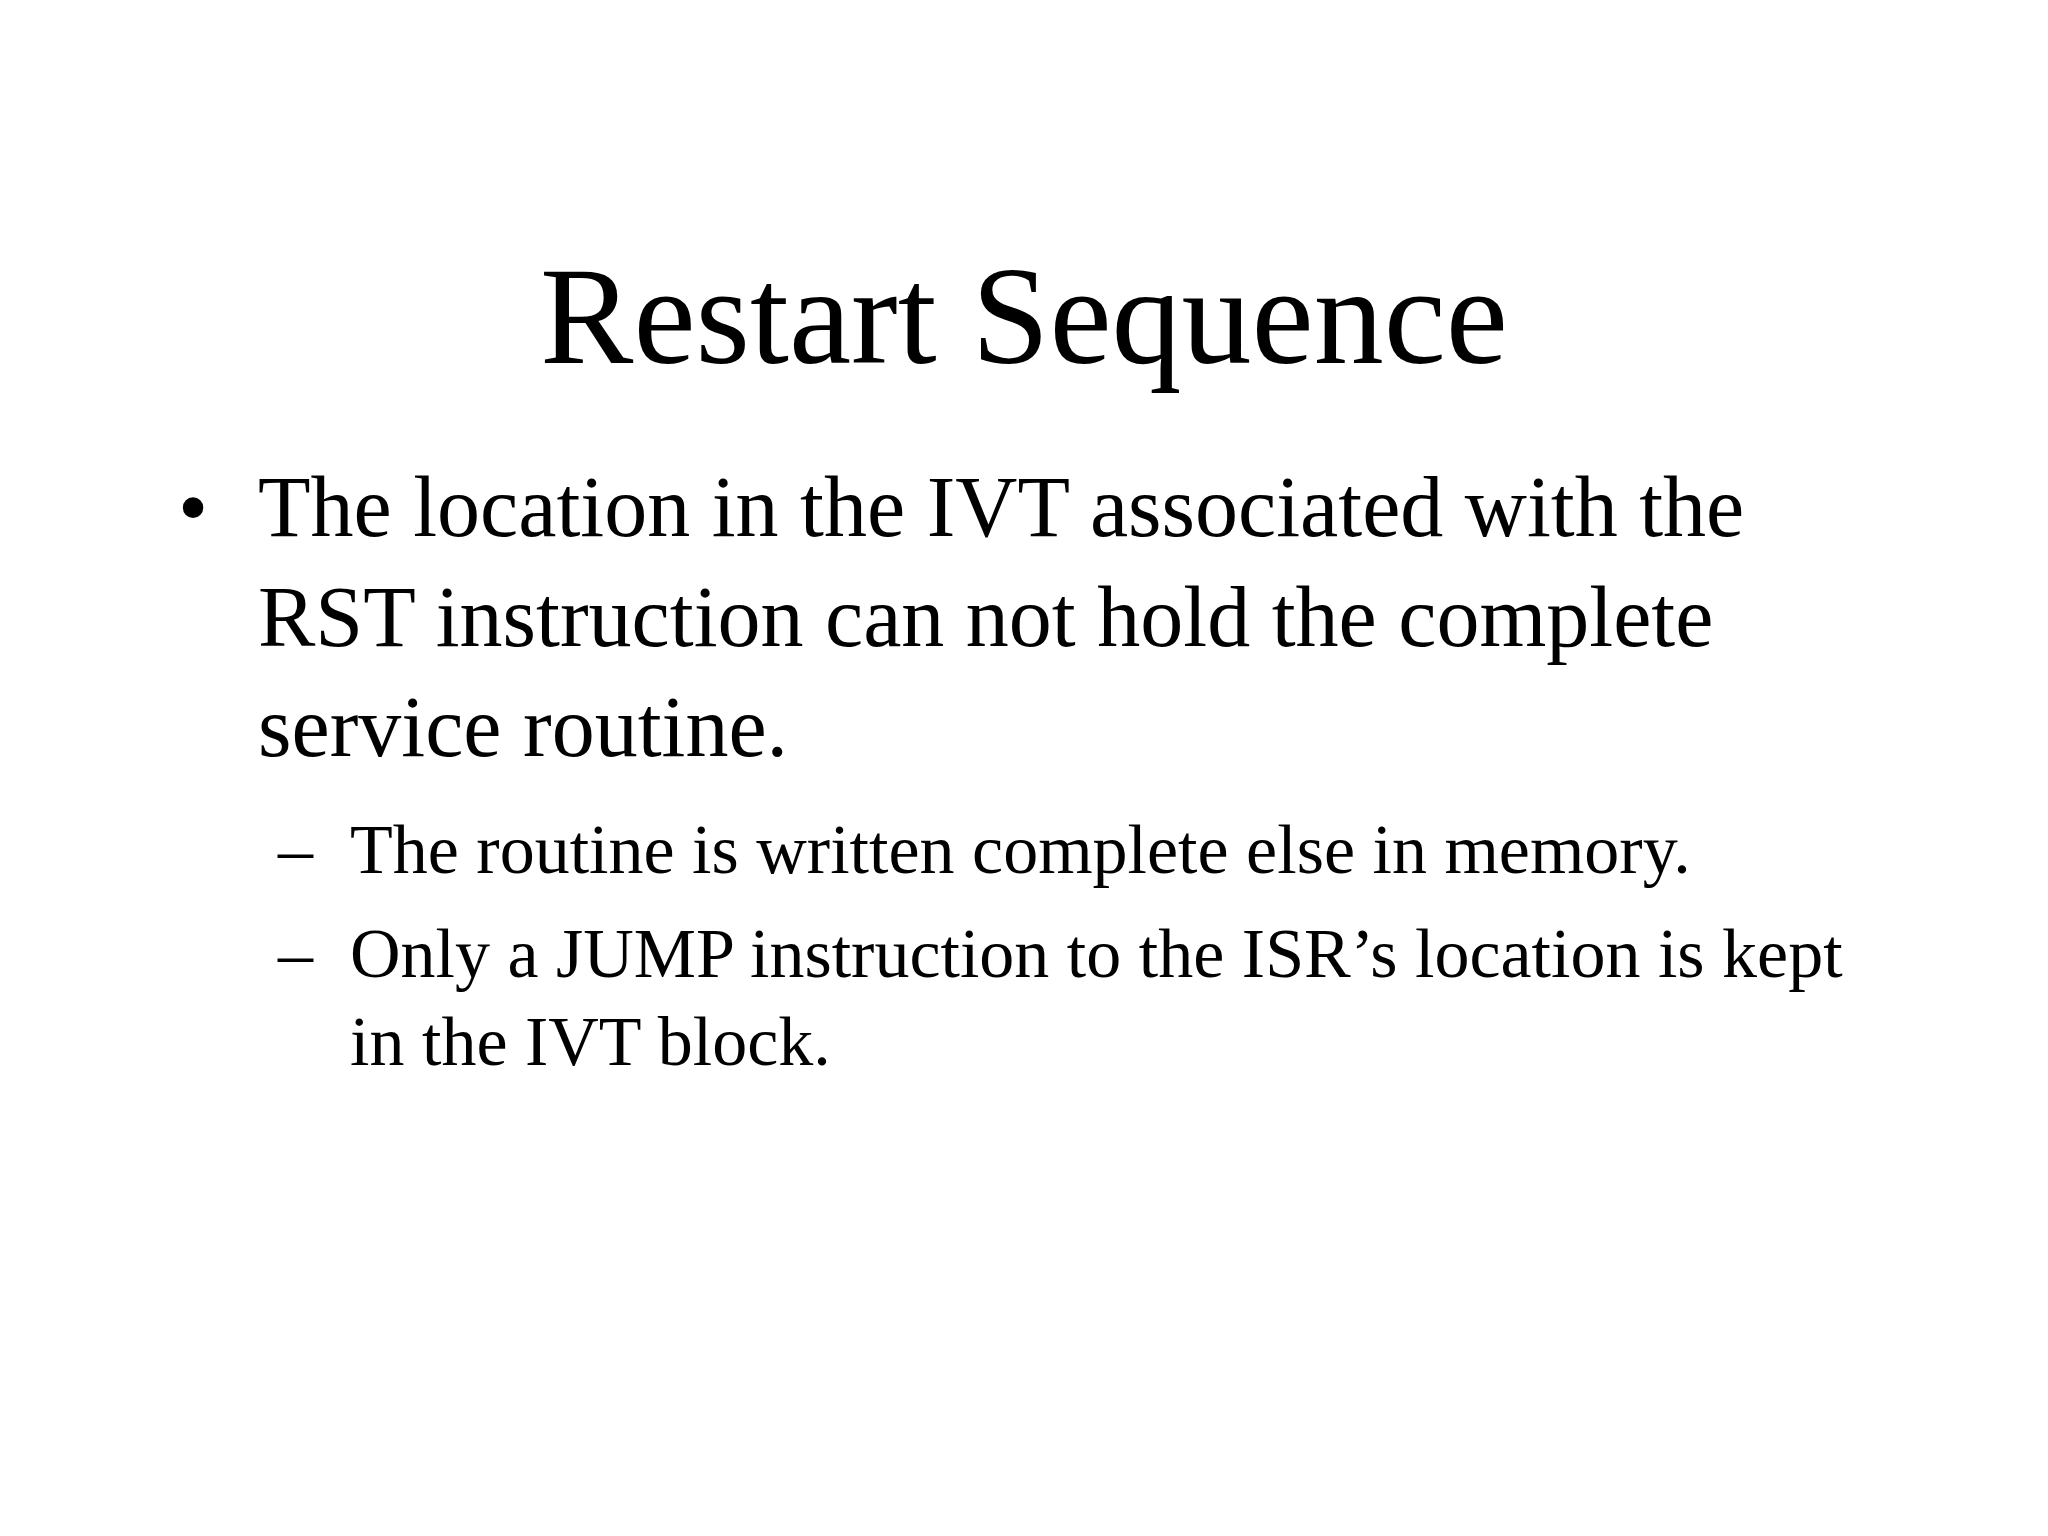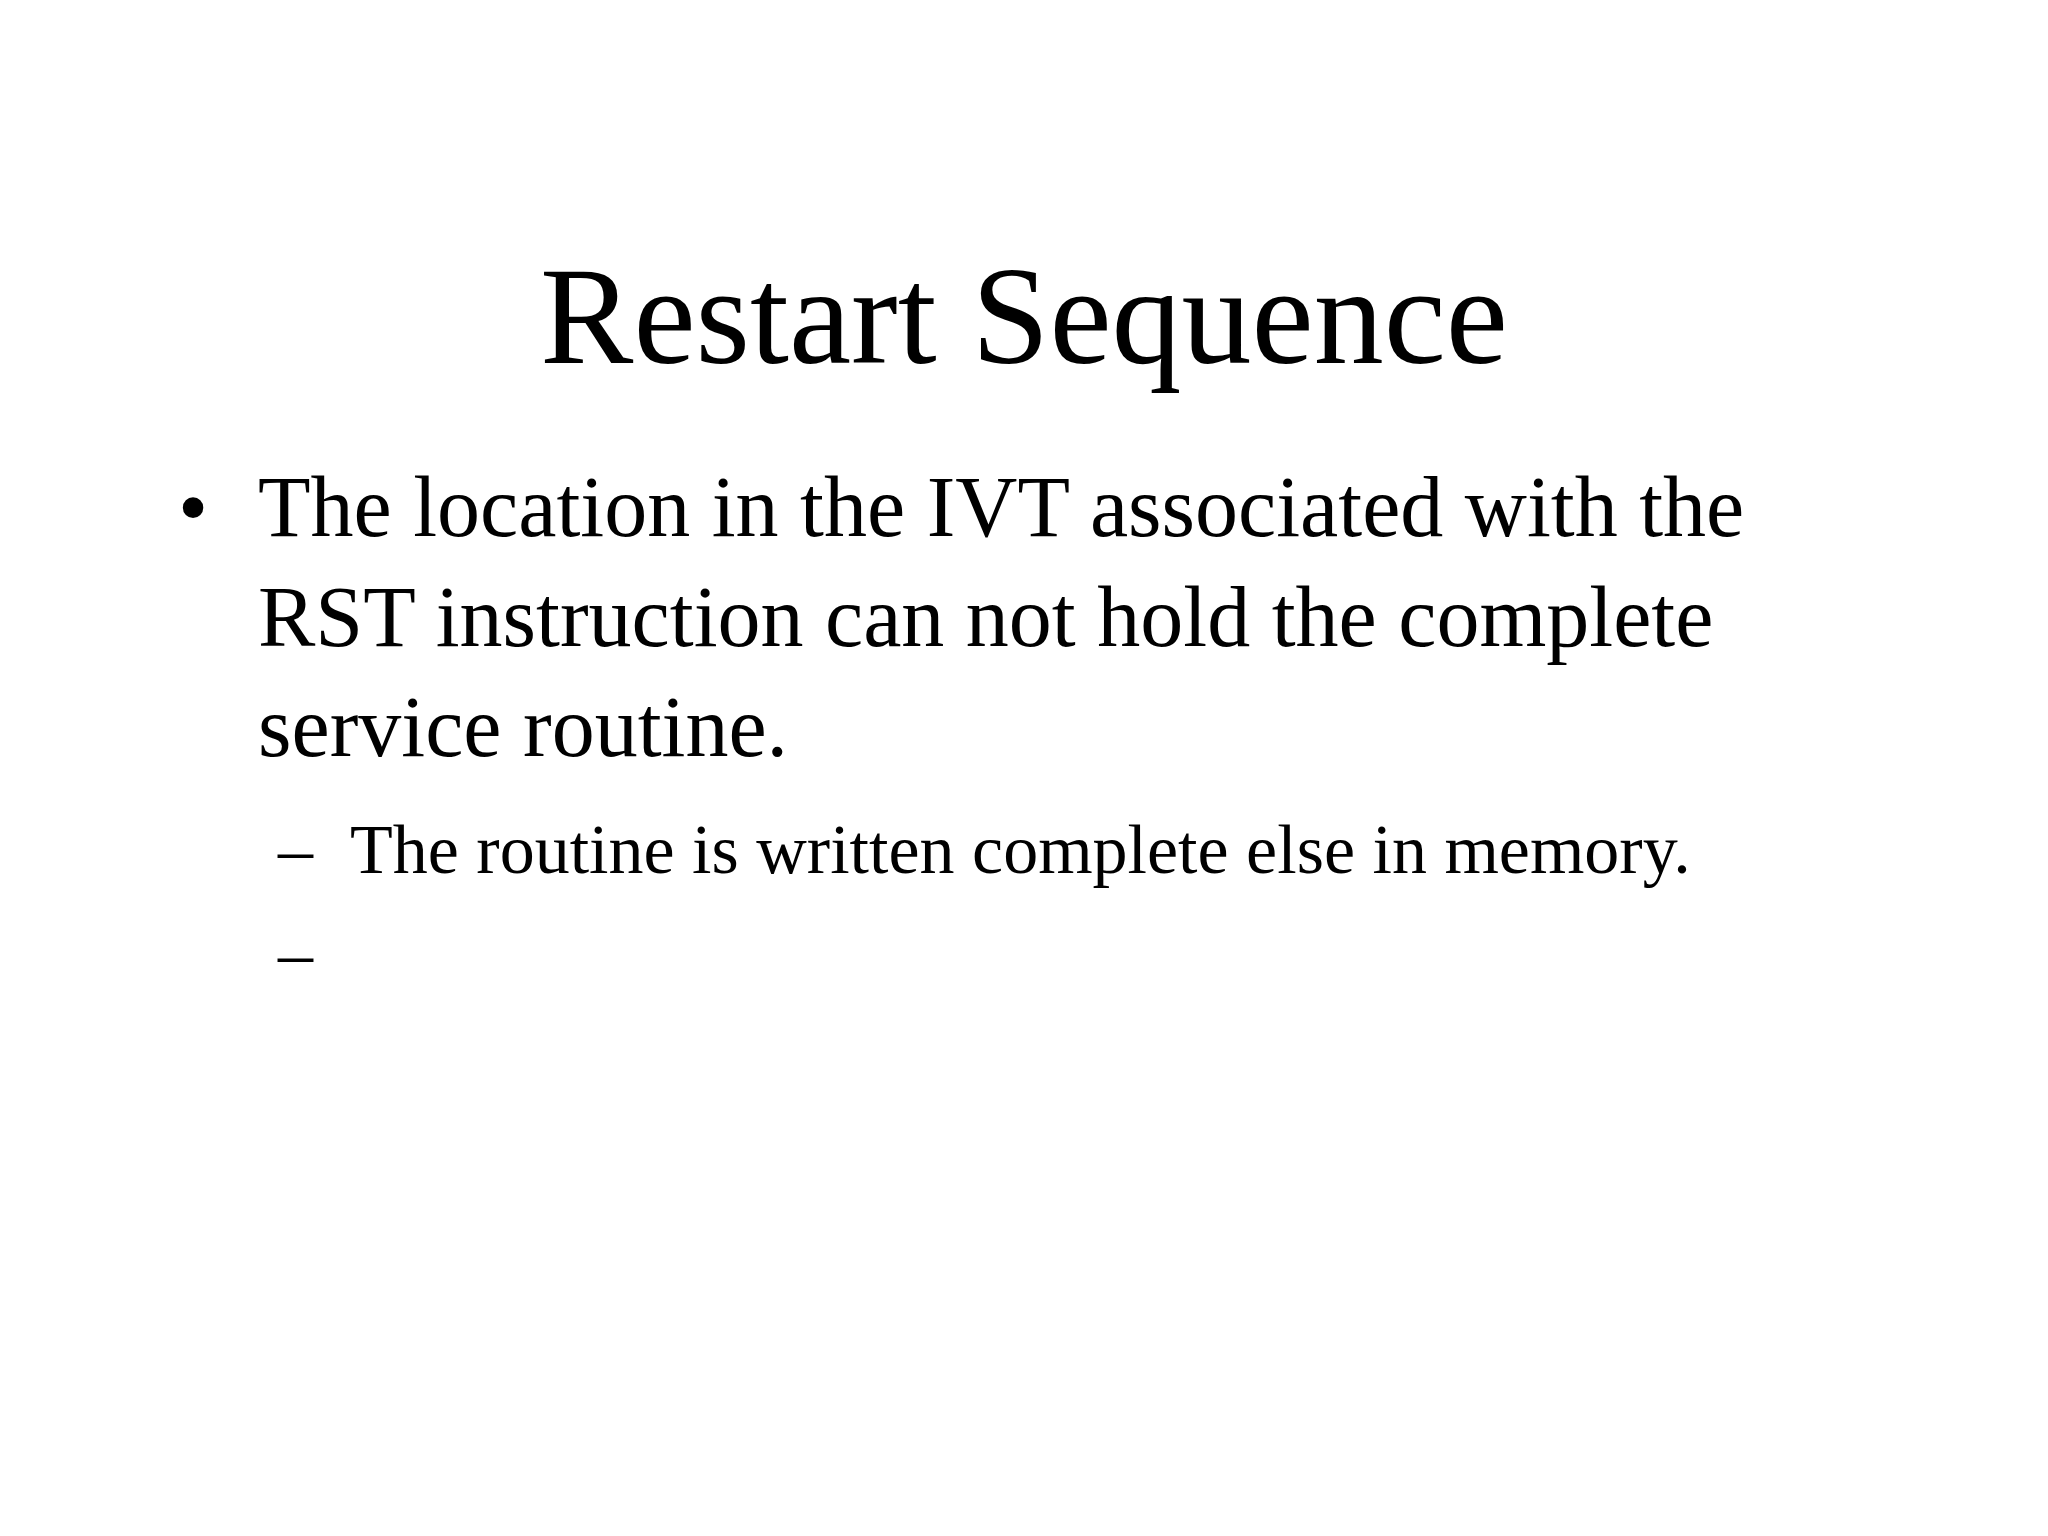--- a/index.html
+++ b/index.html
@@ -108,19 +108,20 @@
 
     <div class="sub-list">
 
       <div class="bullet-l2">
         <span class="marker">–</span>
         <span class="txt">The routine is written complete else in memory.</span>
       </div>
 
       <div class="bullet-l2">
         <span class="marker">–</span>
+        <span class="txt">Only a JUMP instruction to the ISR’s location is kept in the IVT block.</span>
       </div>
 
     </div>
 
   </div>
 
 </div>
 
 </body></html>

